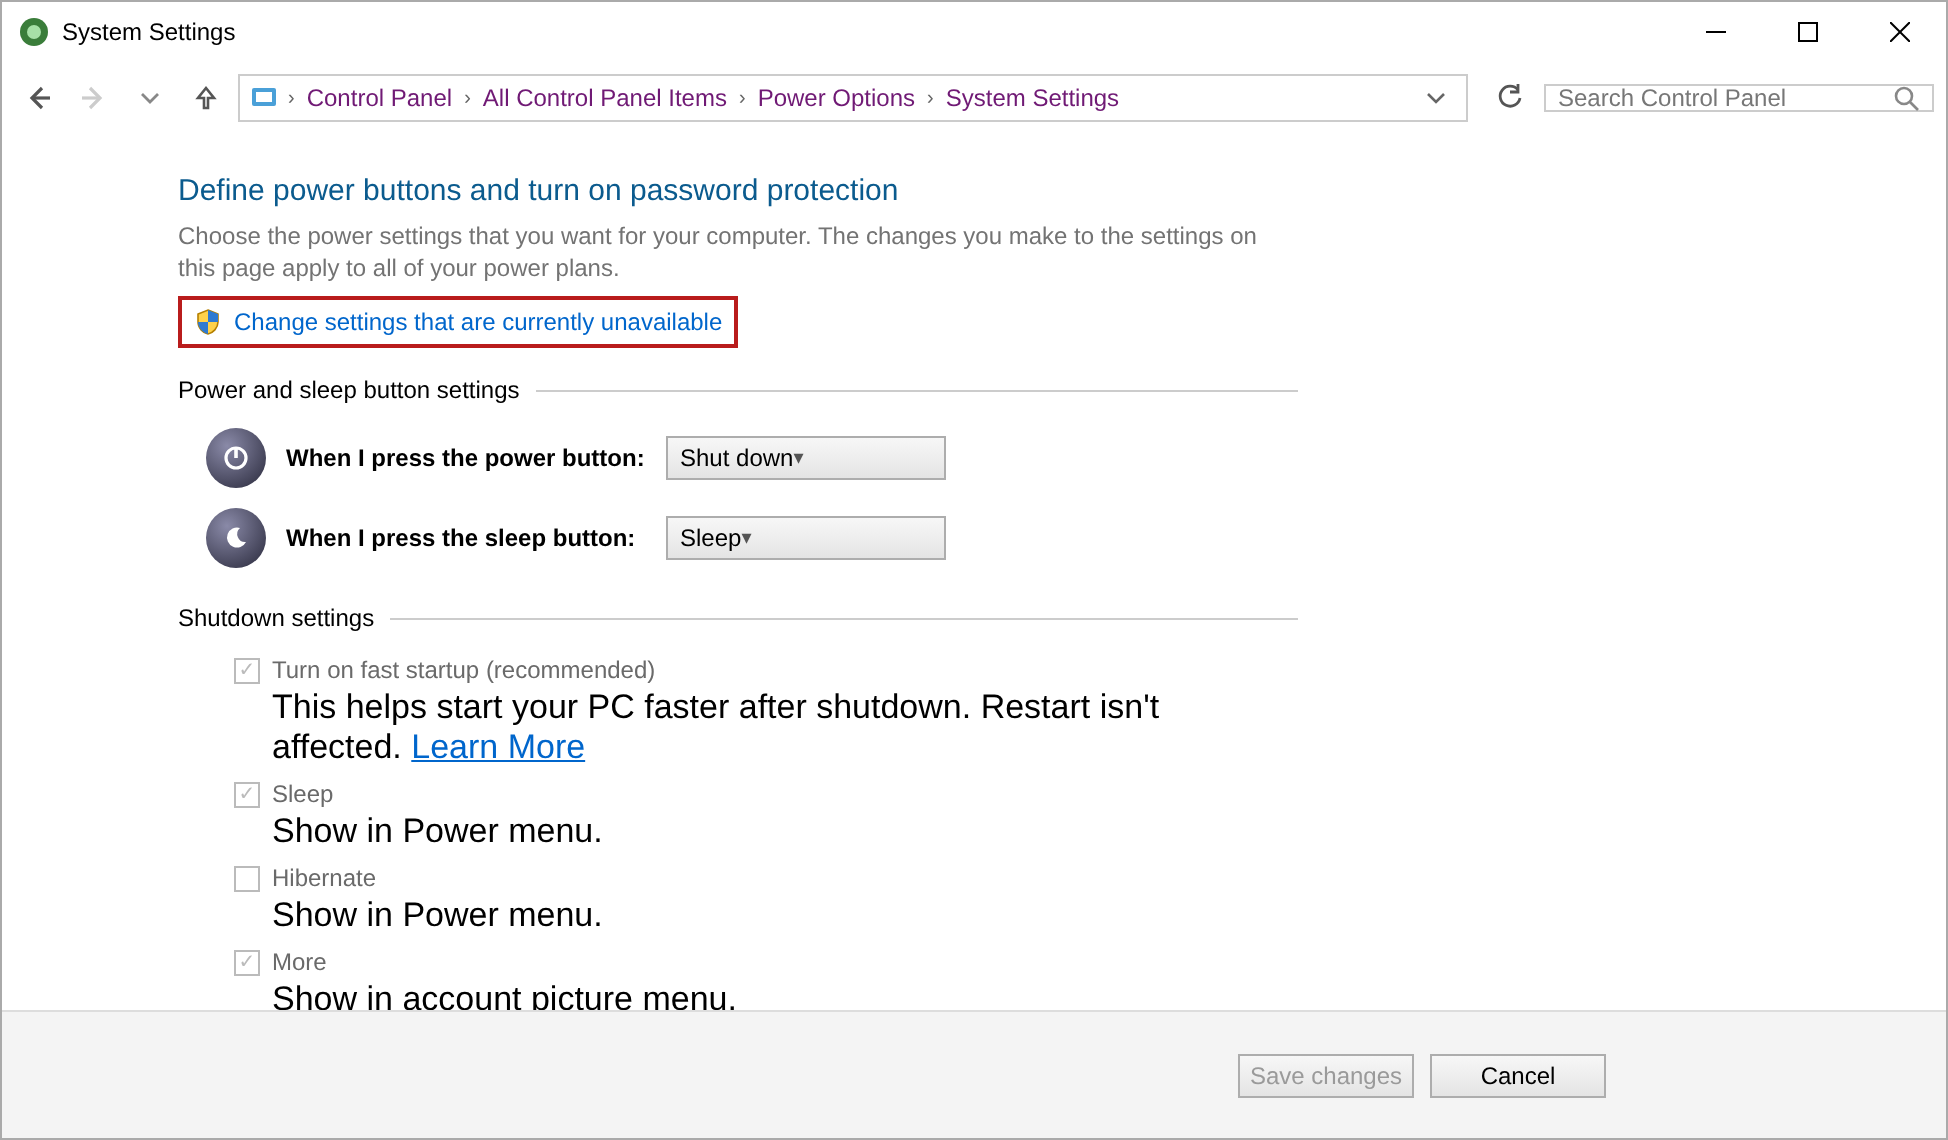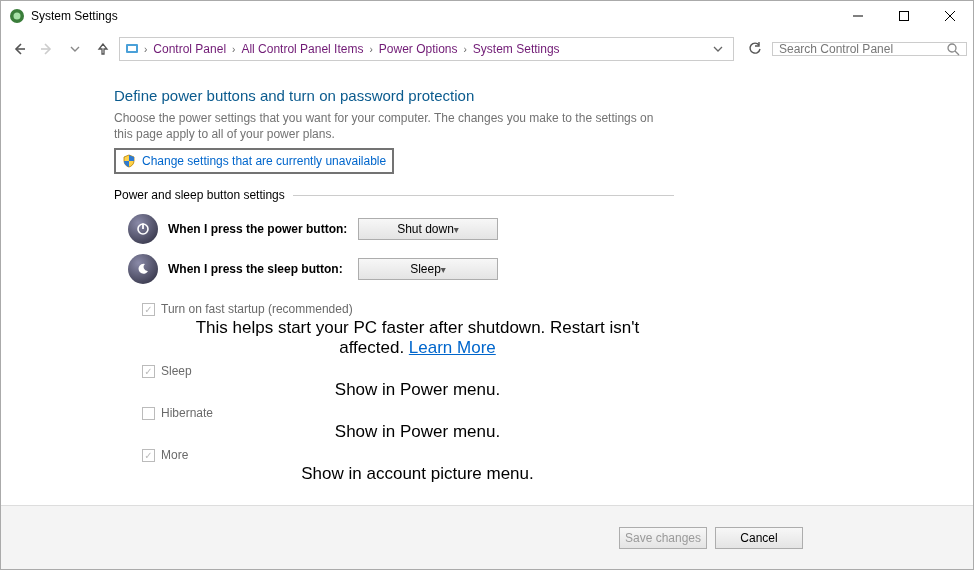--- a/index.html
+++ b/index.html
@@ -64,40 +64,40 @@
   }
   .search-box {
     width: 195px; height: 14px;
     border: 1px solid #ccc;
     display: flex; align-items: center;
     padding: 0 6px;
     color: #777;
     justify-content: space-between;
   }
   .content {
-    padding: 20px 8px 0 113px;
+    padding: 20px 8px 0 88px;
     position: relative;
     height: calc(100% - 30px - 36px - 48px);
     overflow: auto;
   }
   h1.heading {
     font-size: 15px;
     font-weight: 400;
     color: #0b5b8e;
     margin: 0 0 6px 0;
   }
   .desc {
     font-size: 12px;
     color: #737373;
     line-height: 1.35;
     max-width: 560px;
     margin-bottom: 2px;
   }
   .change-link-wrap {
-    border: 2px solid #737373;
+    border: 2px solid #b91c1c;
     padding: 4px 6px;
     display: inline-flex;
     align-items: center;
     gap: 6px;
     margin-top: 4px;
     margin-bottom: 14px;
   }
   .change-link {
     color: #0066cc;
     font-size: 12px;
@@ -127,30 +127,29 @@
     border-radius: 50%;
     background: radial-gradient(circle at 35% 30%, #8a8aa8, #28283a);
     display: flex; align-items: center; justify-content: center;
     color: #fff;
   }
   .setting-label { width: 180px; font-size: 12px; font-weight: bold; }
   .select {
     width: 140px; height: 22px;
     border: 1px solid #adadad;
     background: linear-gradient(#f7f7f7,#e4e4e4);
-    display: flex; align-items: center; justify-content: center;
+    display: flex; align-items: center; justify-content: flex-start;
     padding: 0 6px;
     font-size: 12px;
     color: #000;
   }
   .select .chev { font-size: 10px; color: #555; }
   .section-block { max-width: 560px; }
   .shutdown-item {
     margin: 6px 0 6px 28px;
-    text-align: center;
   }
   .chk-row { display:flex; align-items:center; gap:6px; color:#999; }
   .chk {
     width: 13px; height: 13px;
     border: 1px solid #bbb;
     display:flex; align-items:center; justify-content:center;
     font-size: 10px; color:#bbb; background:#fff;
   }
   .chk.checked::after { content: "✓"; }
   .chk-label { font-size: 12px; color: #6a6a6a; }
@@ -319,20 +318,24 @@
       <div class="setting-label">When I press the sleep button:</div>
       <div class="select">
         <span>Sleep</span>
         <span class="chev">▾</span>
       </div>
     </div>
   </div>
 
   
   <div class="section-block" style="margin-top:18px;">
+    <div class="section-title-row">
+      <span>Shutdown settings</span>
+      <div class="line"></div>
+    </div>
 
     <div class="shutdown-item">
       <div class="chk-row">
         <div class="chk checked"></div>
         <span class="chk-label">Turn on fast startup (recommended)</span>
       </div>
       <div class="chk-sub">
         <span>This helps start your PC faster after shutdown. Restart isn't affected.</span>
         <span> </span>
         <span class="learn">Learn More</span>

